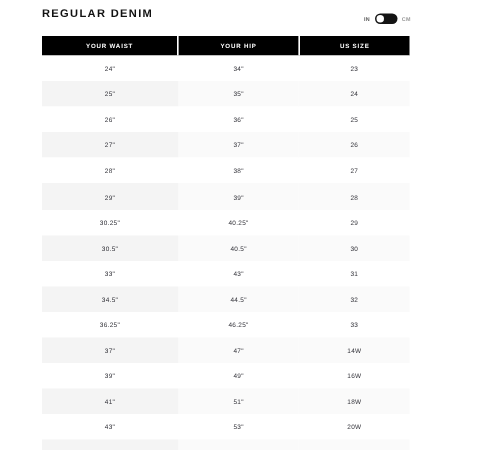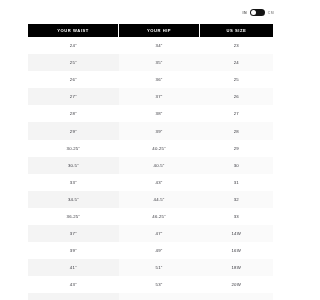--- a/index.html
+++ b/index.html
@@ -108,20 +108,21 @@
   }
   .col-waist { width: 37%; }
   .col-hip   { width: 33%; }
   .col-size  { width: 30%; }
 </style>
 </head>
 <body>
 
 <div class="page">
 
+  <div class="title">REGULAR DENIM</div>
 
   <div class="unit-toggle">
     <span class="unit-label active">IN</span>
     <span class="switch">
       <span class="knob"></span>
     </span>
     <span class="unit-label">CM</span>
   </div>
 
   <table class="size-table">

